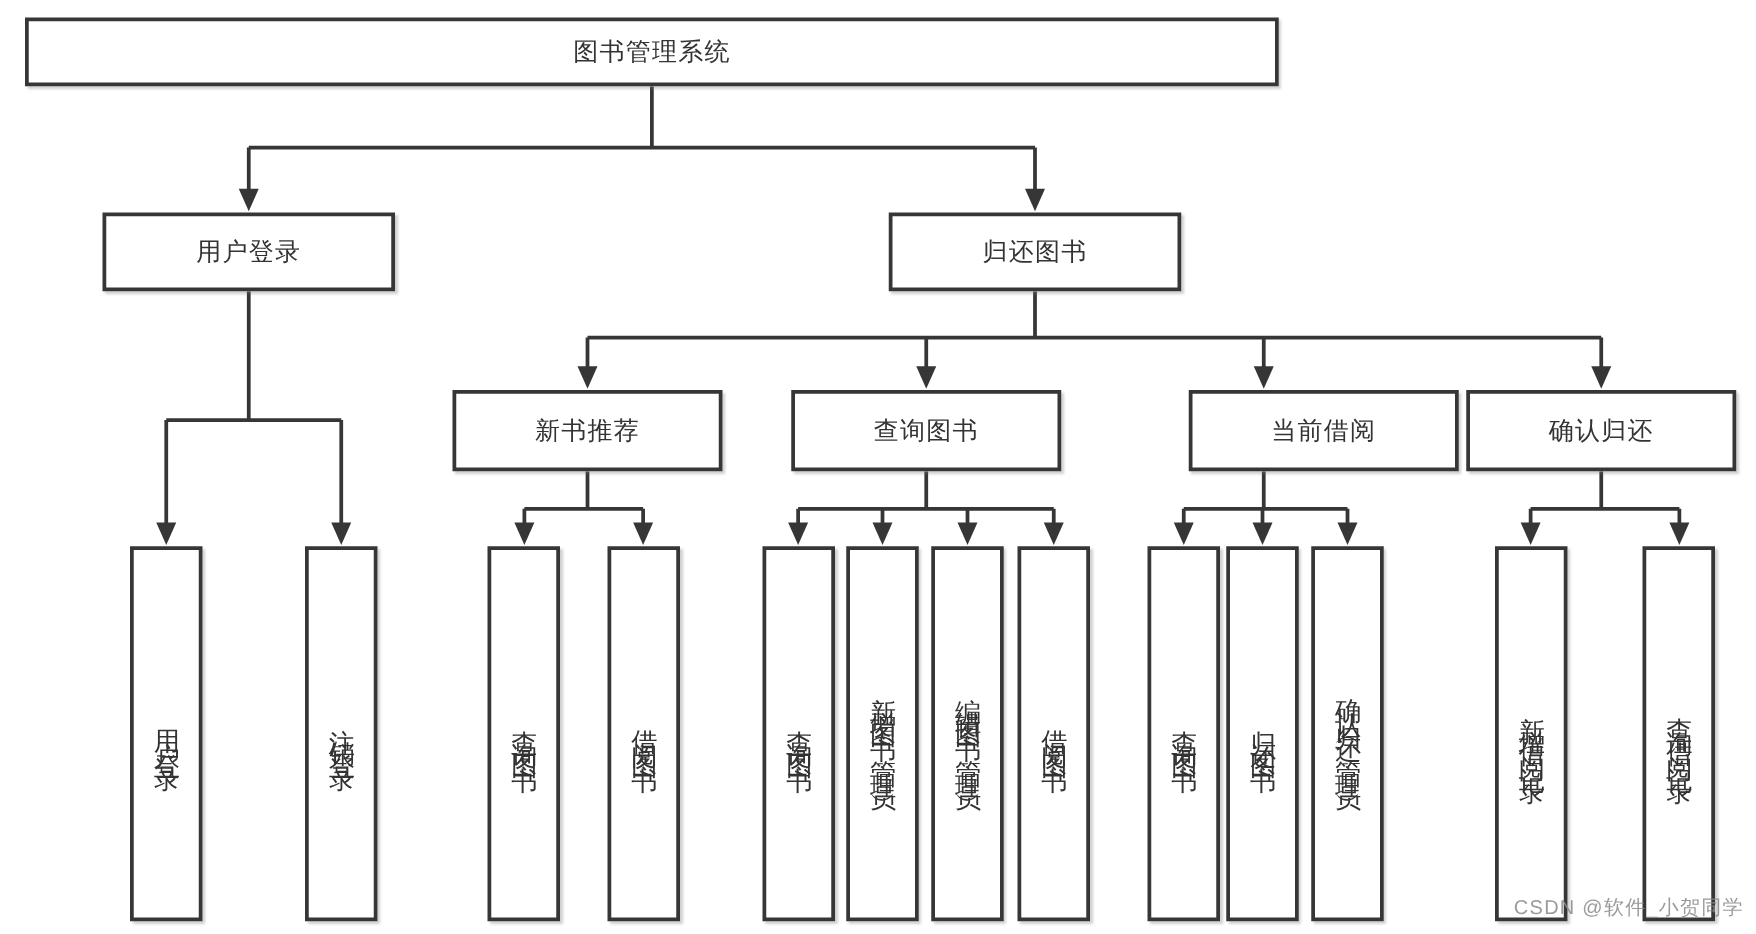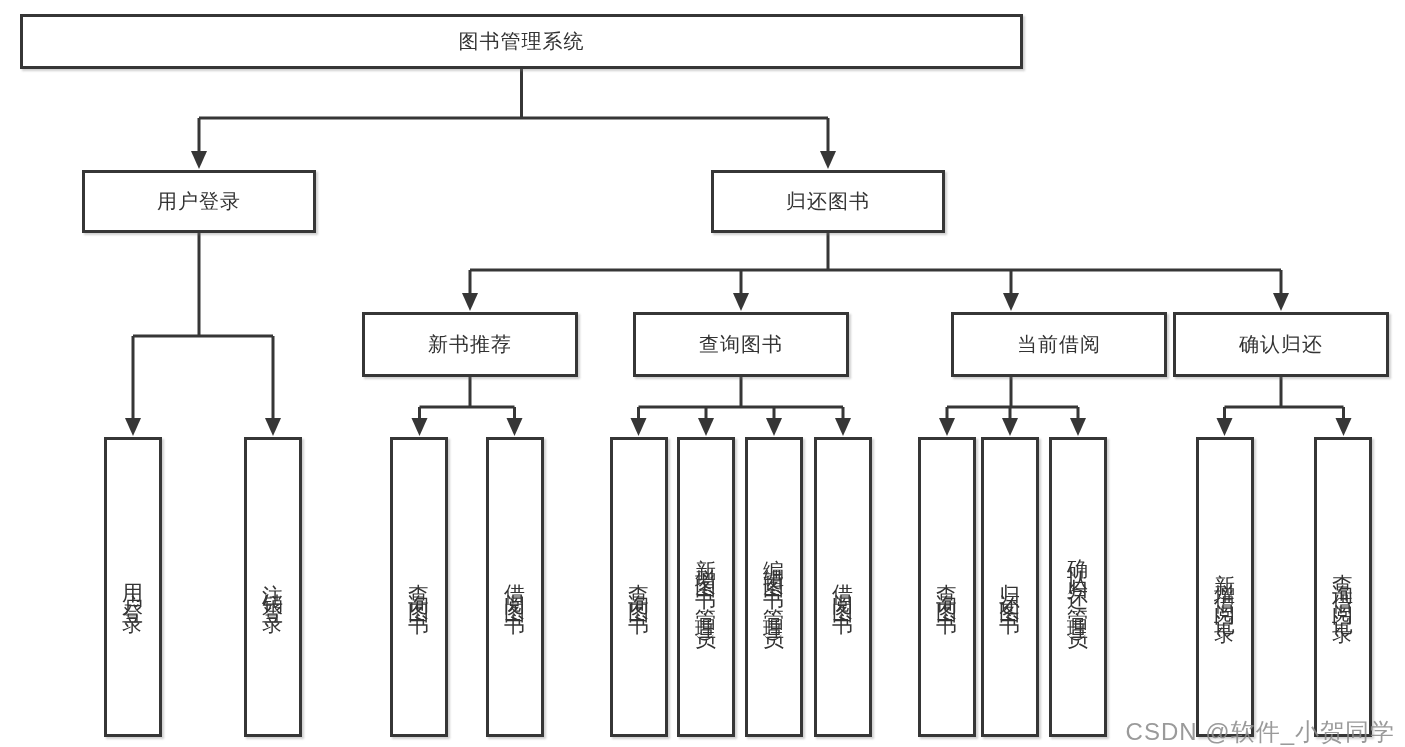--- a/index.html
+++ b/index.html
@@ -52,21 +52,21 @@
     line-height: 1;
     letter-spacing: 10px;
     color: #333333;
     white-space: nowrap;
   }
   #watermark {
     position: absolute;
     top: 716px;
     right: 10px;
     z-index: 3;
-    font-size: 24px;
+    font-size: 16px;
     color: rgba(140,140,140,0.88);
     letter-spacing: 1px;
     white-space: nowrap;
   }
   .stroke { stroke: #363636; stroke-width: 3; fill: none; }
   .head   { fill: #363636; stroke: none; }
 </style>
 </head>
 <body>
 

